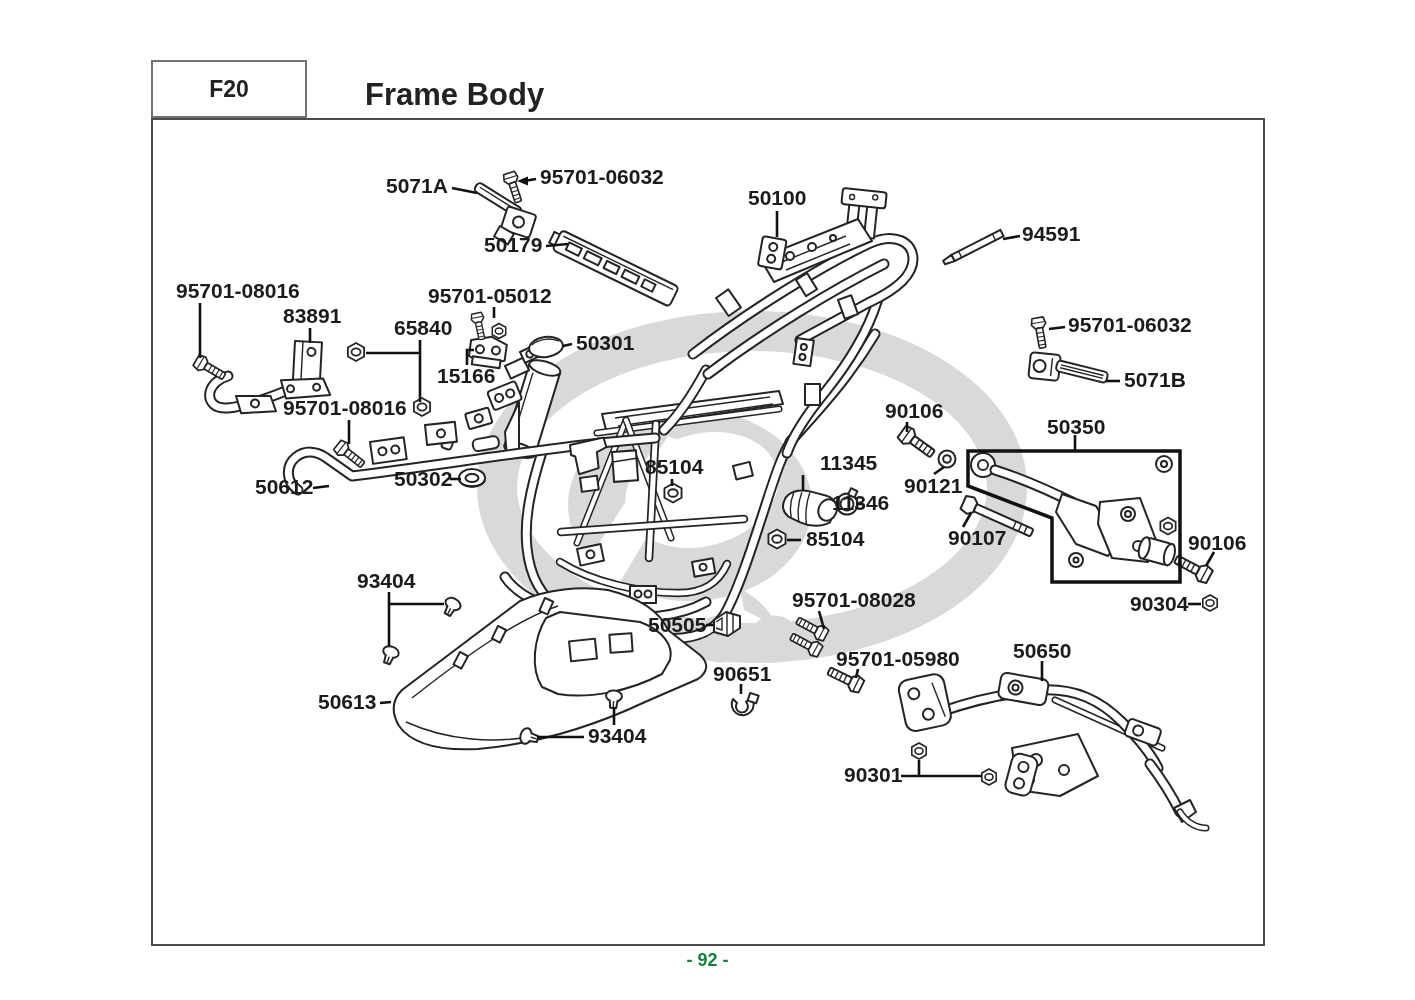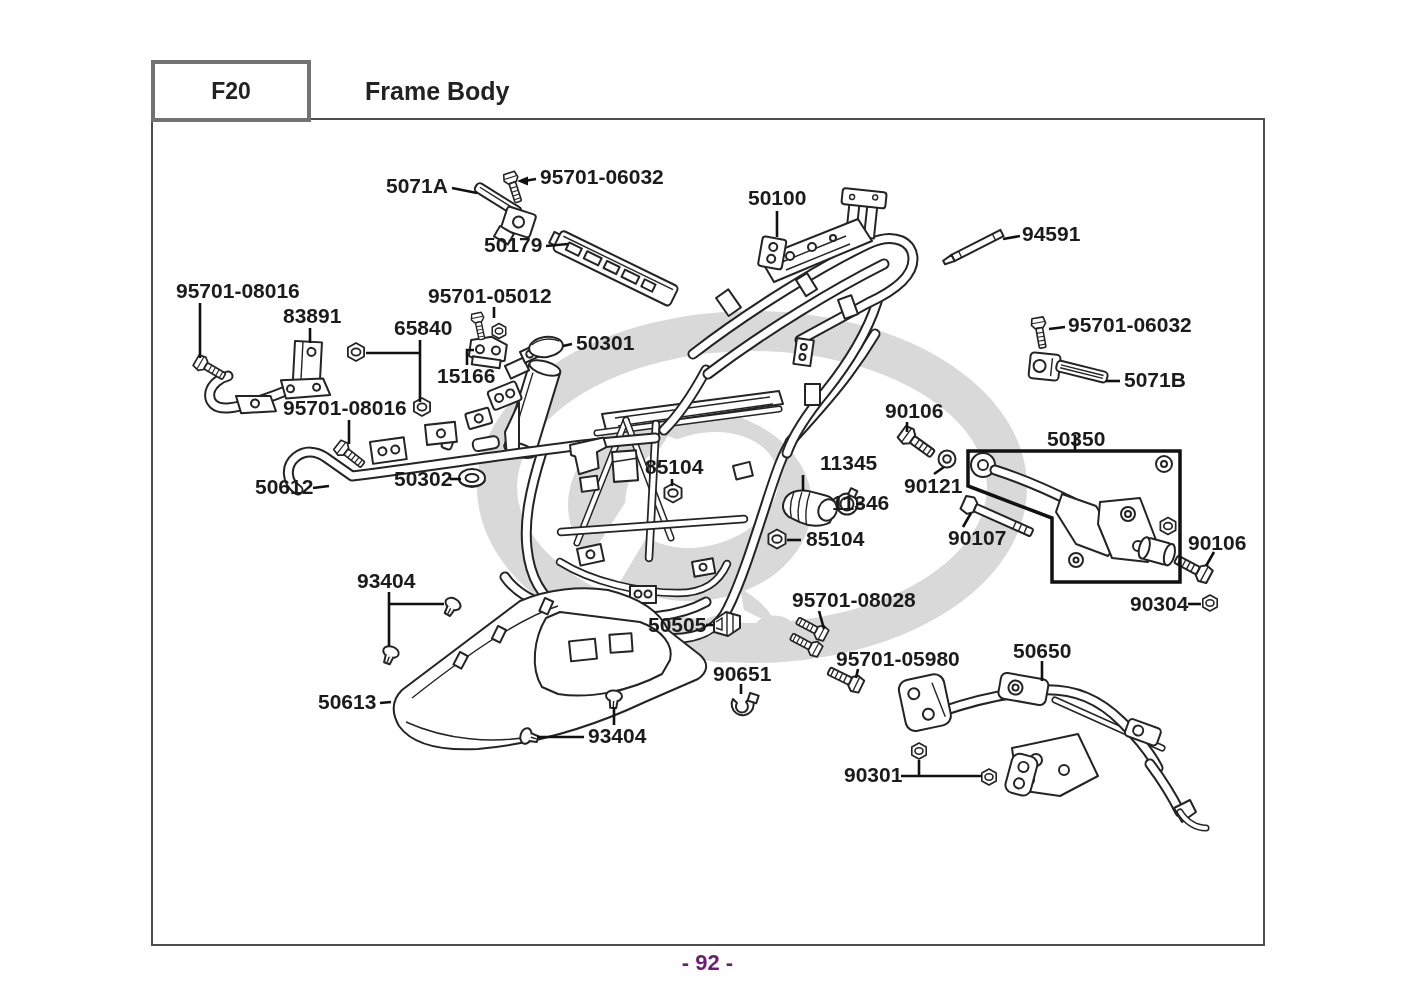--- a/index.html
+++ b/index.html
@@ -1,23 +1,23 @@
 <!DOCTYPE html>
 <html><head>
 <meta charset="utf-8">
 <style>
   html,body{margin:0;padding:0;background:#fff;}
   body{width:1415px;height:1000px;position:relative;font-family:"Liberation Sans",sans-serif;overflow:hidden;}
-  .fbox{position:absolute;left:151px;top:60px;width:152px;height:54px;border:4px solid #737373;background:#fff;
+  .fbox{position:absolute;left:151px;top:60px;width:152px;height:54px;border:2px solid #737373;background:#fff;
         display:flex;align-items:center;justify-content:center;font-size:23px;font-weight:bold;color:#222;z-index:5;}
-  .title{position:absolute;left:365px;top:77px;font-size:25px;font-weight:bold;color:#222;z-index:5;}
+  .title{position:absolute;left:365px;top:77px;font-size:31px;font-weight:bold;color:#222;z-index:5;}
   .mainbox{position:absolute;left:151px;top:118px;width:1110px;height:824px;border:2px solid #4d4d4d;background:#fff;z-index:0;}
   .diagram{position:absolute;left:0;top:0;width:1415px;height:1000px;z-index:1;}
   .lbl{position:absolute;font-size:21px;font-weight:bold;color:#1b1b1b;white-space:nowrap;z-index:3;line-height:1;}
-  .footer{position:absolute;left:0;top:950px;width:100%;text-align:center;font-size:22px;font-weight:bold;color:#701a75;z-index:5;}
+  .footer{position:absolute;left:0;top:950px;width:100%;text-align:center;font-size:18px;font-weight:bold;color:#15803d;z-index:5;}
   
   .o{fill:#fff;stroke:#242424;stroke-width:2;stroke-linejoin:round;}
   .thin{fill:none;stroke:#242424;stroke-width:1.4;}
   .ln{fill:none;stroke:#111;stroke-width:2.6;}
   .t1{fill:none;stroke:#242424;stroke-width:11;stroke-linecap:round;stroke-linejoin:round;}
   .t2{fill:none;stroke:#fff;stroke-width:7;stroke-linecap:round;stroke-linejoin:round;}
   .p1{fill:none;stroke:#242424;stroke-width:8.5;stroke-linecap:round;}
   .p2{fill:none;stroke:#fff;stroke-width:5;stroke-linecap:round;}
   .b1{fill:none;stroke:#242424;stroke-width:7;stroke-linecap:round;}
   .b2{fill:none;stroke:#fff;stroke-width:4;stroke-linecap:round;}
@@ -479,21 +479,21 @@
 <div class="lbl" style="left:576px;top:332px">50301</div>
 <div class="lbl" style="left:437px;top:365px">15166</div>
 <div class="lbl" style="left:283px;top:397px">95701-08016</div>
 <div class="lbl" style="left:255px;top:476px">50612</div>
 <div class="lbl" style="left:394px;top:468px">50302</div>
 <div class="lbl" style="left:645px;top:456px">85104</div>
 <div class="lbl" style="left:820px;top:452px">11345</div>
 <div class="lbl" style="left:832px;top:492px">11346</div>
 <div class="lbl" style="left:806px;top:528px">85104</div>
 <div class="lbl" style="left:885px;top:400px">90106</div>
-<div class="lbl" style="left:1047px;top:428px">50350</div>
+<div class="lbl" style="left:1047px;top:416px">50350</div>
 <div class="lbl" style="left:904px;top:475px">90121</div>
 <div class="lbl" style="left:948px;top:527px">90107</div>
 <div class="lbl" style="left:1188px;top:532px">90106</div>
 <div class="lbl" style="left:1130px;top:593px">90304</div>
 <div class="lbl" style="left:1068px;top:314px">95701-06032</div>
 <div class="lbl" style="left:1124px;top:369px">5071B</div>
 <div class="lbl" style="left:357px;top:570px">93404</div>
 <div class="lbl" style="left:318px;top:691px">50613</div>
 <div class="lbl" style="left:588px;top:725px">93404</div>
 <div class="lbl" style="left:648px;top:614px">50505</div>

